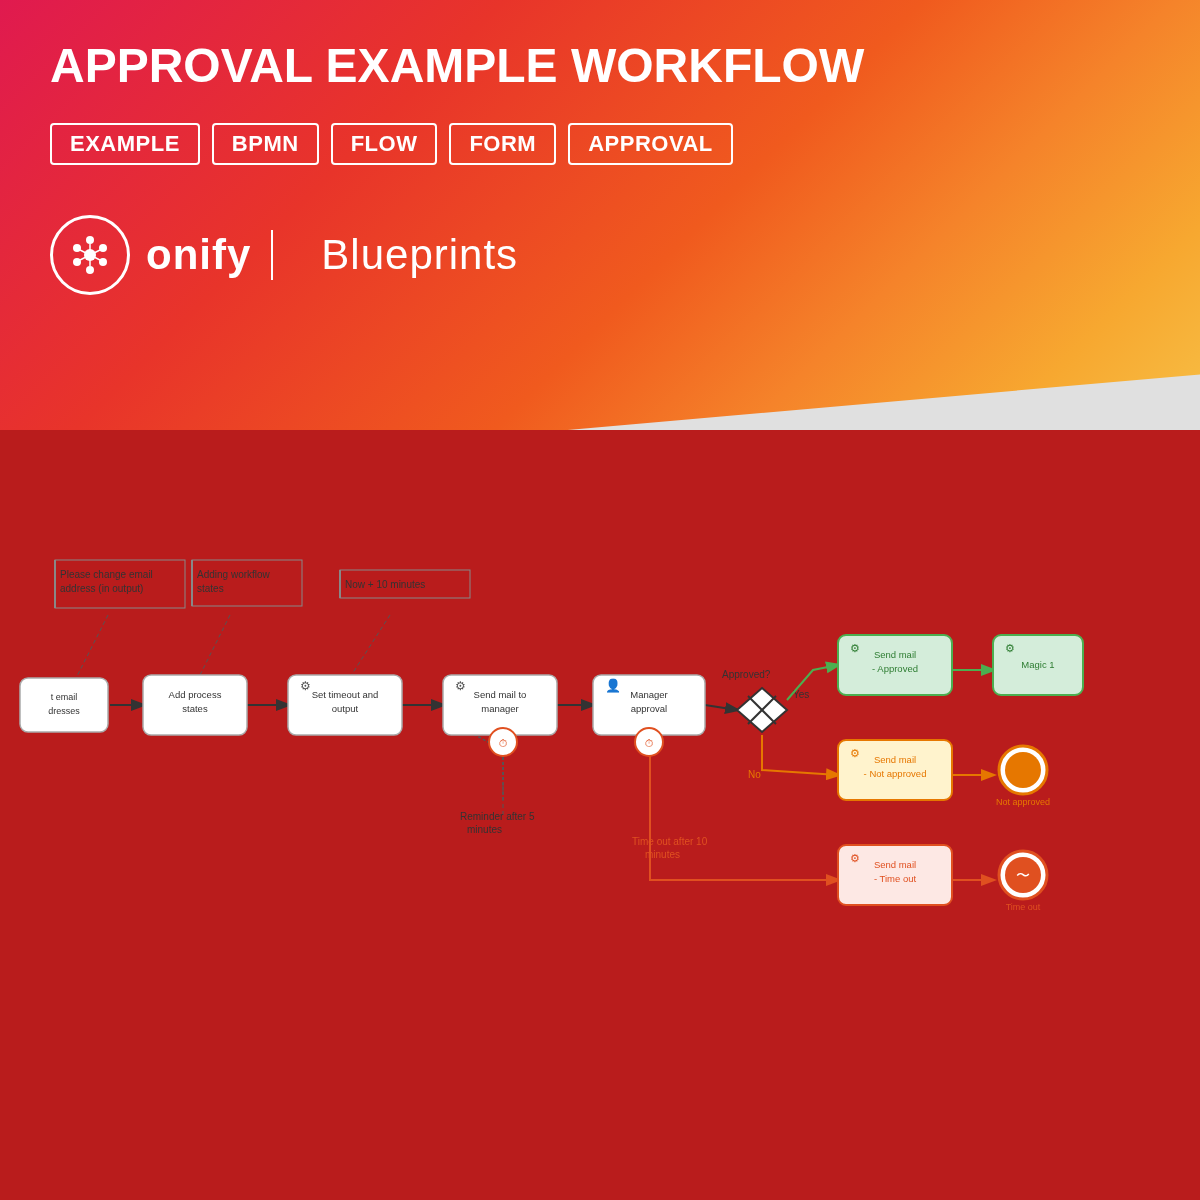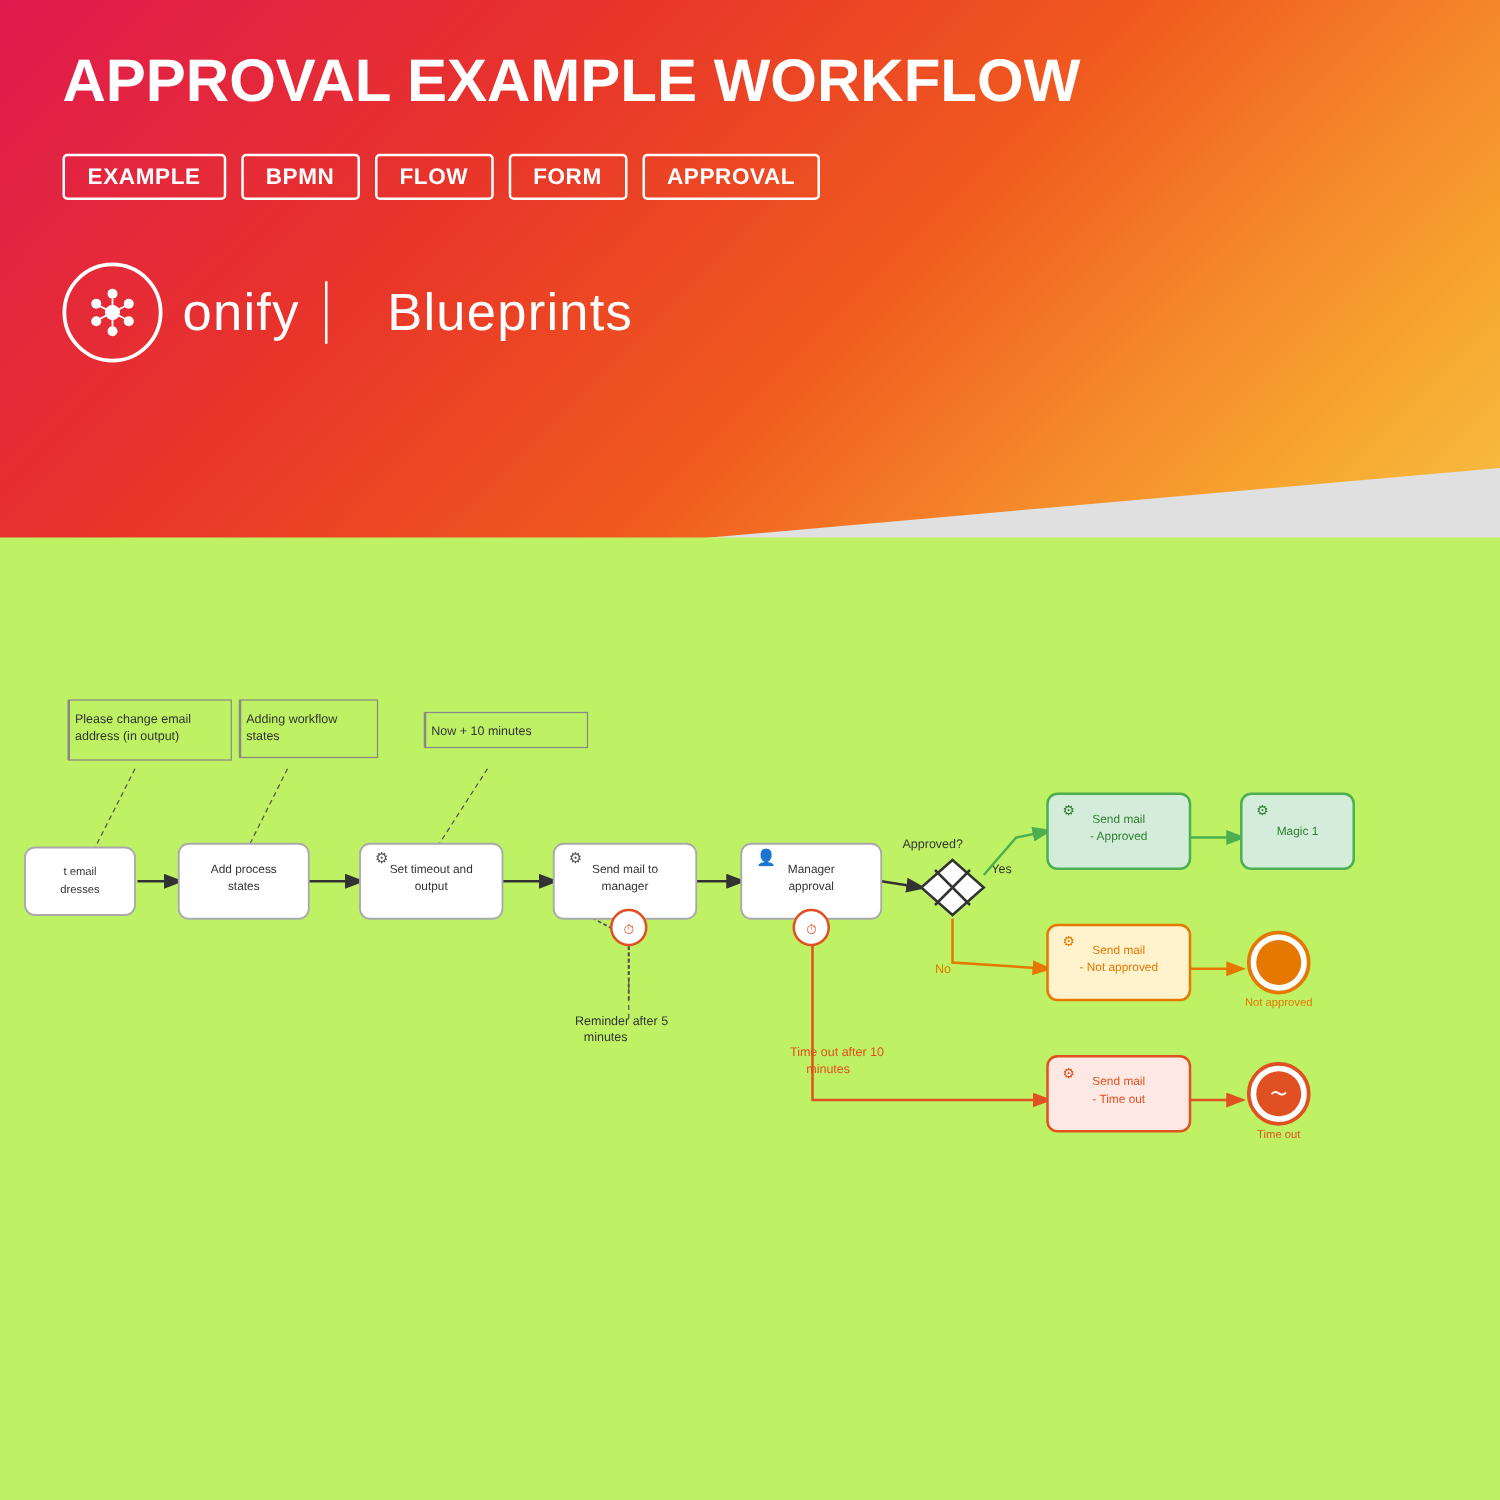--- a/index.html
+++ b/index.html
@@ -28,21 +28,21 @@
       display: flex;
       gap: 12px;
       flex-wrap: wrap;
       margin-bottom: 50px;
     }
 
     .tag {
       border: 2px solid white;
       color: white;
       font-weight: 800;
-      font-size: 18px;
+      font-size: 22px;
       padding: 6px 18px;
       border-radius: 4px;
       text-transform: uppercase;
       letter-spacing: 0.5px;
     }
 
     .branding {
       display: flex;
       align-items: center;
       gap: 16px;
@@ -56,21 +56,21 @@
       border: 3px solid white;
       background: transparent;
       display: flex;
       align-items: center;
       justify-content: center;
     }
 
     .brand-name {
       color: white;
       font-size: 42px;
-      font-weight: 400;
+      font-weight: 700;
       letter-spacing: 1px;
     }
 
     .brand-divider {
       width: 2px;
       height: 50px;
       background: white;
       margin: 0 4px;
     }
 
@@ -82,21 +82,21 @@
       margin-left: 28px;
     }
 
     
     .diagram-area {
       position: absolute;
       top: 430px;
       left: 0;
       width: 1200px;
       height: 770px;
-      background: #bef264;
+      background: #b91c1c;
       overflow: hidden;
     }
 
     .diagram-svg {
       position: absolute;
       top: 0;
       left: 0;
       width: 100%;
       height: 100%;
     }

